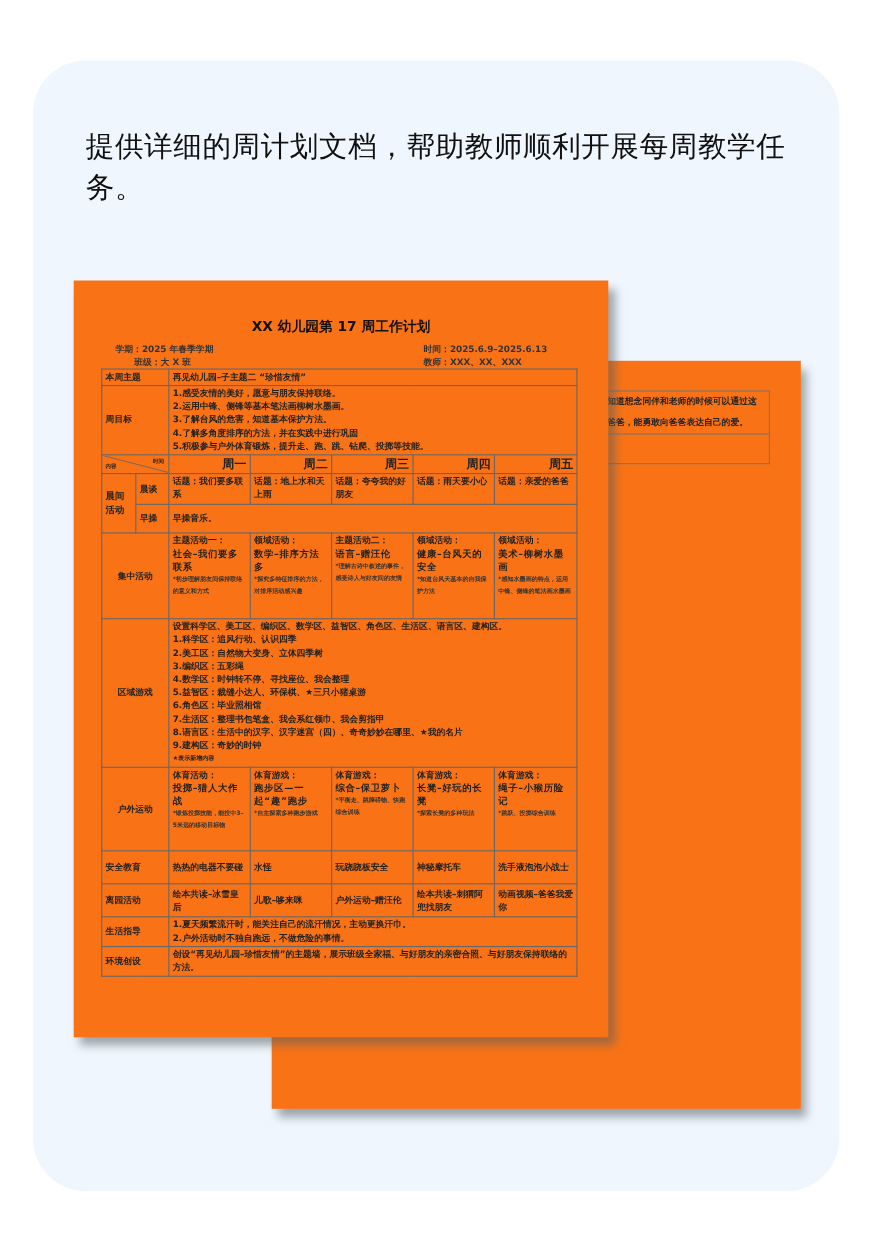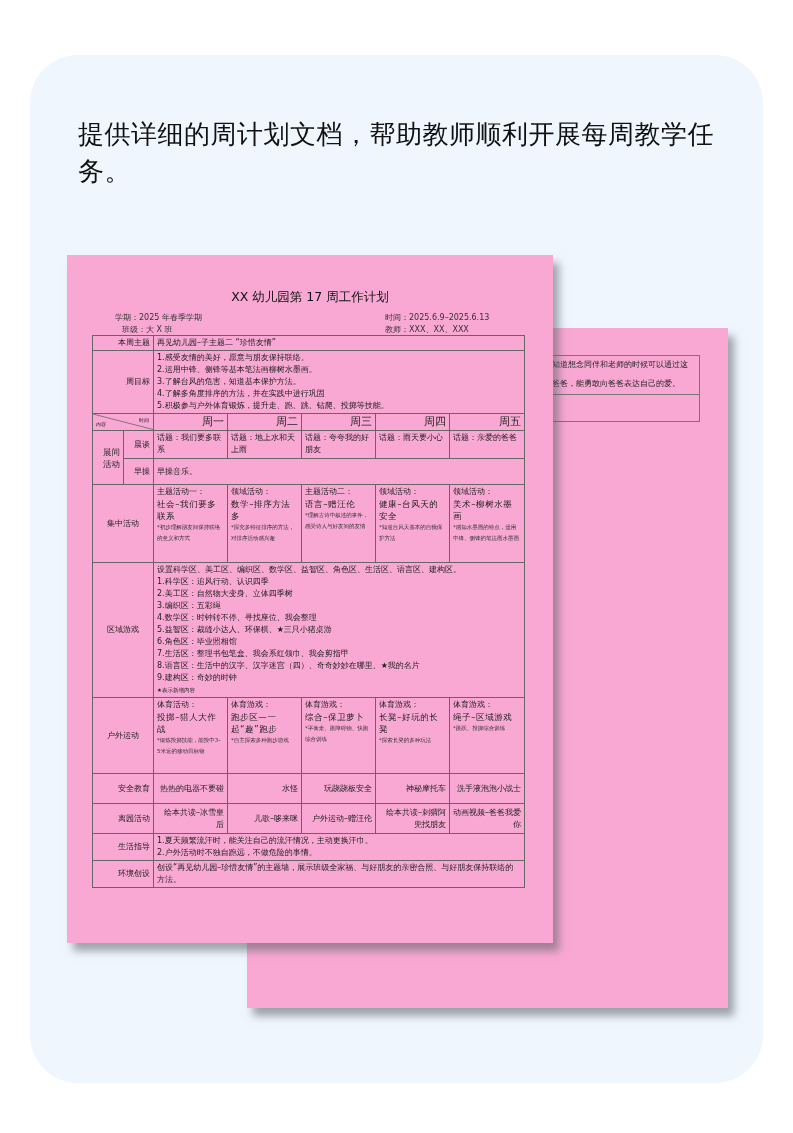--- a/index.html
+++ b/index.html
@@ -2,36 +2,36 @@
 <html><head>
 <meta charset="utf-8">
 <style>
   html, body { margin: 0; padding: 0; background: #ffffff; }
   body { width: 793px; height: 1133px; position: relative; overflow: hidden;
          font-family: "DejaVu Sans", "Liberation Sans", sans-serif; }
   .card { position: absolute; left: 30px; top: 55px; width: 733px; height: 1028px;
           background: #eff6fe; border-radius: 48px; }
   .headline { position: absolute; left: 78px; top: 116px; width: 640px;
               font-size: 26px; line-height: 37px; color: #111; letter-spacing: 0.5px; }
-  .page { position: absolute; background: #f9a8d4; }
+  .page { position: absolute; background: #f97316; font-weight: bold; }
   .page-back { left: 247px; top: 328px; width: 481px; height: 680px;
                box-shadow: 6px 8px 8px rgba(90,95,100,0.55); }
   .page-front { left: 67px; top: 255px; width: 486px; height: 688px;
                 box-shadow: 6px 8px 8px rgba(90,95,100,0.55); }
   .back-table { position: absolute; left: 0; top: 27px; width: 453px; border-collapse: collapse;
                 font-size: 8px; color: #222; }
   .back-table td { border: 1px solid #777; padding: 2px 4px; height: 34px; vertical-align: top; line-height: 13px; }
   .back-table td.empty { height: 22px; }
   .doc-title { position: absolute; left: 0; width: 486px; top: 34px; text-align: center;
                font-size: 12.5px; color: #111; }
   .meta { position: absolute; font-size: 8px; color: #333; }
   table.plan { position: absolute; left: 25px; top: 80px; width: 432px; border-collapse: collapse;
                font-size: 8px; color: #222; table-layout: fixed; }
   table.plan td { border: 1px solid #666; padding: 1px 3px; vertical-align: middle; line-height: 12px; }
-  .c { text-align: right; }
+  .c { text-align: left; }
   .lines div { line-height: 12px; }
   .note { font-size: 5.5px; line-height: 11px; color: #333; }
   .act-title { font-size: 8px; }
   .act-name { font-size: 8.5px; letter-spacing: 0.6px; }
   .day-h { text-align: right; font-size: 11px; height: 13px; }
   .diag { position: relative; height: 16px; padding: 0 !important; overflow: hidden; }
   .diag svg { position: absolute; left: 0; top: 0; }
   .diag .t { position: absolute; right: 4px; top: 0px; font-size: 5px; }
   .diag .b { position: absolute; left: 3px; bottom: 0px; font-size: 5px; }
   .tiny { font-size: 5.5px; }
@@ -55,21 +55,21 @@
     </tr>
     <tr>
           <td class="empty"></td>
         </tr>
   </tbody>
     </table>
 </div>
 
 <div class="page page-front">
   <div class="doc-title">XX 幼儿园第 17 周工作计划</div>
-  <div class="meta" style="left:48px; top:57px;">学期：2025 年春季学期</div>
+  <div class="meta" style="left:38px; top:57px;">学期：2025 年春季学期</div>
   <div class="meta" style="left:318px; top:57px;">时间：2025.6.9–2025.6.13</div>
   <div class="meta" style="left:55px; top:69px;">班级：大 X 班</div>
   <div class="meta" style="left:318px; top:69px;">教师：XXX、XX、XXX</div>
 
   <table class="plan">
     <colgroup>
       <col style="width:31px">
         <col style="width:30px">
       <col style="width:74px">
         <col style="width:74px">
@@ -187,21 +187,21 @@
         <div class="act-name">综合–保卫萝卜</div>
         <div class="note">*平衡走、跳障碍物、快跑综合训练</div>
       </td>
       <td style="vertical-align:top">
         <div class="act-title">体育游戏：</div>
         <div class="act-name">长凳–好玩的长凳</div>
         <div class="note">*探索长凳的多种玩法</div>
       </td>
       <td style="vertical-align:top">
         <div class="act-title">体育游戏：</div>
-        <div class="act-name">绳子–区域游戏</div>
+        <div class="act-name">绳子–小猴历险记</div>
         <div class="note">*跳跃、投掷综合训练</div>
       </td>
     </tr>
 
     <tr style="height:30px">
       <td colspan="2" class="c">安全教育</td>
       <td class="c">热热的电器不要碰</td>
       <td class="c">水怪</td>
       <td class="c">玩跷跷板安全</td>
       <td class="c">神秘摩托车</td>

